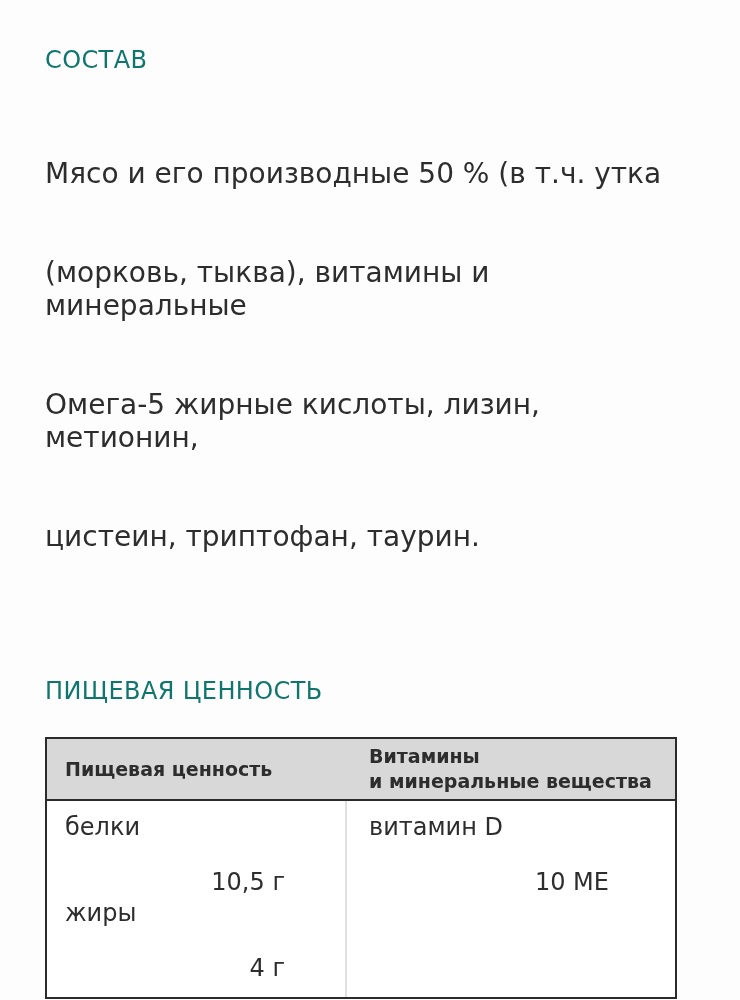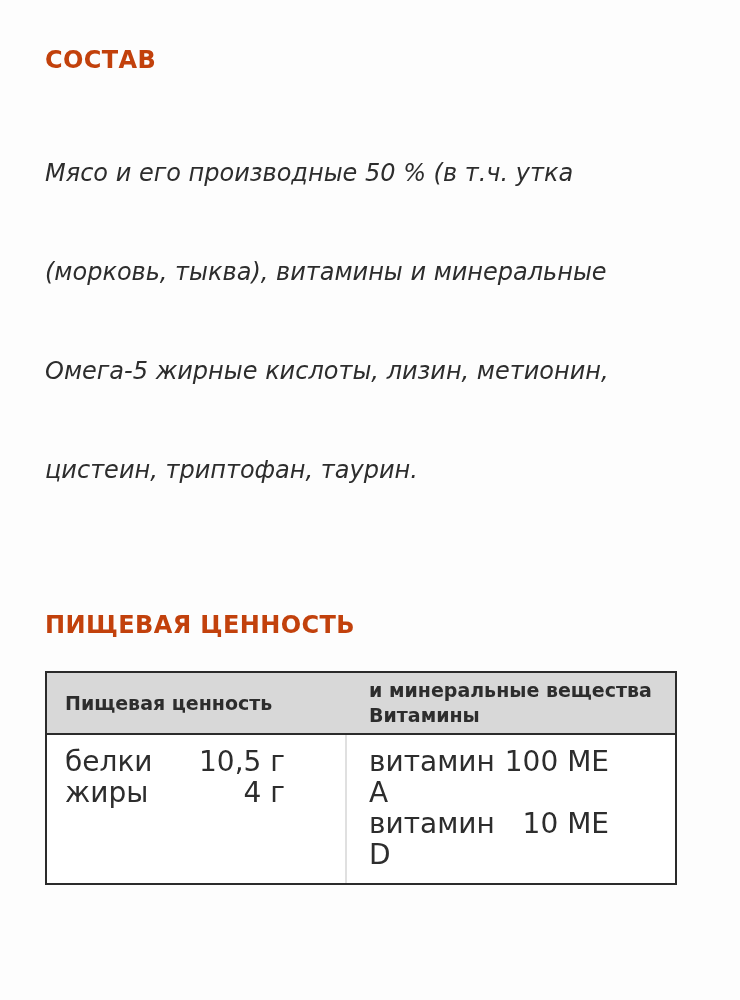--- a/index.html
+++ b/index.html
@@ -8,33 +8,32 @@
     width: 740px;
     height: 1000px;
     background: #fdfdfd;
     font-family: "DejaVu Sans", "Liberation Sans", sans-serif;
     color: #2d2d2d;
     overflow: hidden;
   }
   .page { padding: 46px 44px 0 45px; }
 
   .section-heading {
-    color: #c2410c;
+    color: #0f766e;
     font-size: 24px;
-    font-weight: bold;
+    font-weight: normal;
     letter-spacing: 0.4px;
     margin: 0;
   }
 
   .composition-text {
     margin: 17px 0 0 0;
-    font-size: 24px;
+    font-size: 28px;
     line-height: 33px;
     white-space: pre-wrap;
-    font-style: italic;
   }
   .composition-text span { display: block; }
 
   .nutrition-heading { margin-top: 58px; }
 
   .nutrition-table {
     margin-top: 32px;
     width: 632px;
     border: 2px solid #2b2b2b;
     background: #ffffff;
@@ -63,24 +62,25 @@
     padding: 11px 60px 13px 18px;
     border-right: 2px solid #e0e0e0;
   }
   .col-right {
     flex: 1;
     padding: 11px 66px 13px 22px;
   }
   .row {
     display: flex;
     justify-content: space-between;
-    font-size: 28px;
+    font-size: 24px;
     line-height: 31px;
+    flex-direction: column;
   }
-  .row .val { text-align: right; white-space: nowrap; }
+  .row .val { text-align: right; white-space: nowrap; margin-top: 24px; }
 </style>
 </head>
 <body>
 
 <div class="page">
 
   <h2 class="section-heading">СОСТАВ</h2>
 
   <div class="composition-text">
     <span>Мясо и его производные 50 % (в т.ч. утка</span>
@@ -89,45 +89,41 @@
     <span>цистеин, триптофан, таурин.</span>
   </div>
 
   <h2 class="section-heading nutrition-heading">ПИЩЕВАЯ ЦЕННОСТЬ</h2>
 
   <div class="nutrition-table">
 
     <div class="thead">
       <div class="th th-left">Пищевая ценность</div>
       <div class="th th-right">
+        <span>Витамины</span>
         <span>и минеральные вещества</span>
-        <span>Витамины</span>
       </div>
     </div>
 
     <div class="tbody">
 
       <div class="col-left">
         <div class="row">
           <span class="lbl">белки</span>
           <span class="val">10,5 г</span>
         </div>
         <div class="row">
           <span class="lbl">жиры</span>
           <span class="val">4 г</span>
         </div>
 
       </div>
 
       <div class="col-right">
         <div class="row">
-          <span class="lbl">витамин A</span>
-          <span class="val">100 МЕ</span>
-        </div>
-        <div class="row">
           <span class="lbl">витамин D</span>
           <span class="val">10 МЕ</span>
         </div>
 
       </div>
 
     </div>
 
   </div>
 

